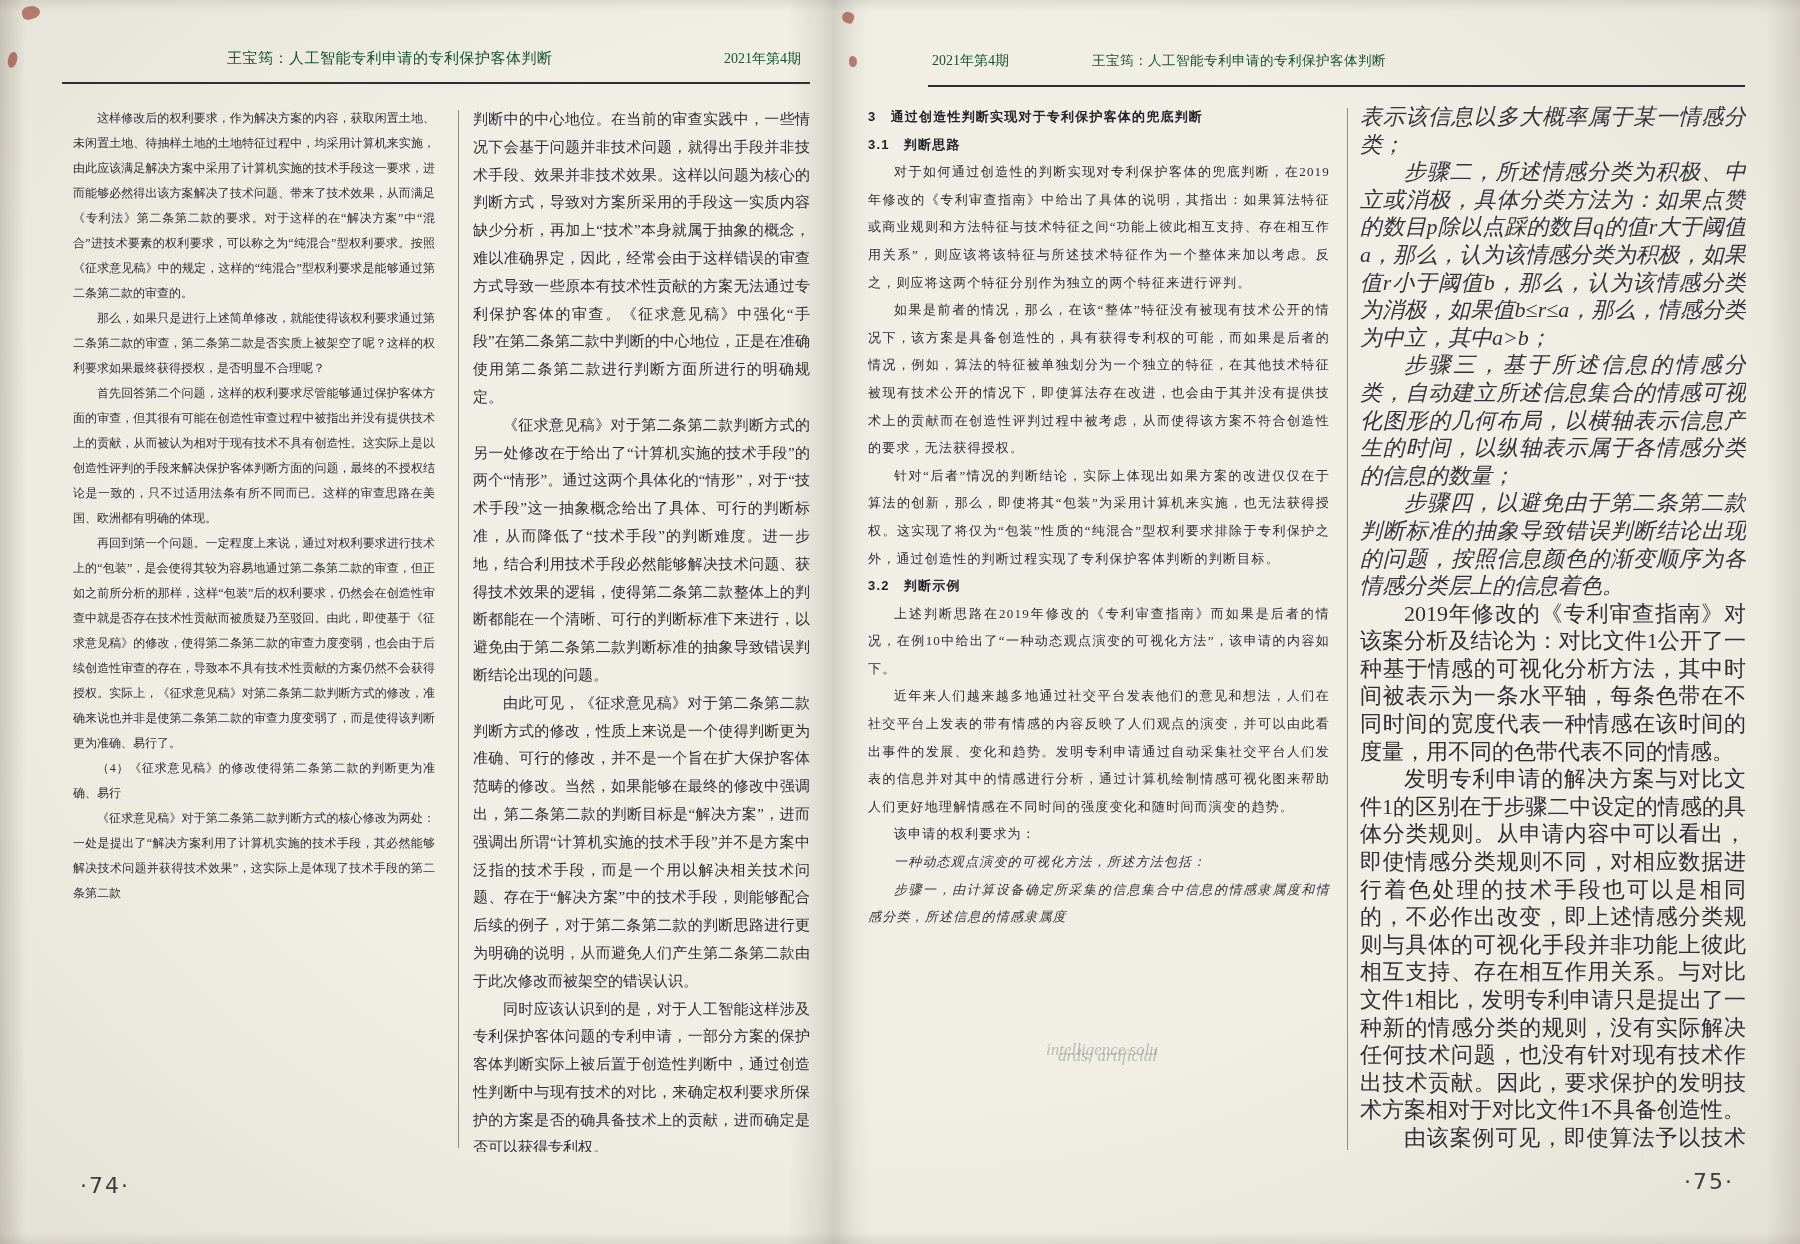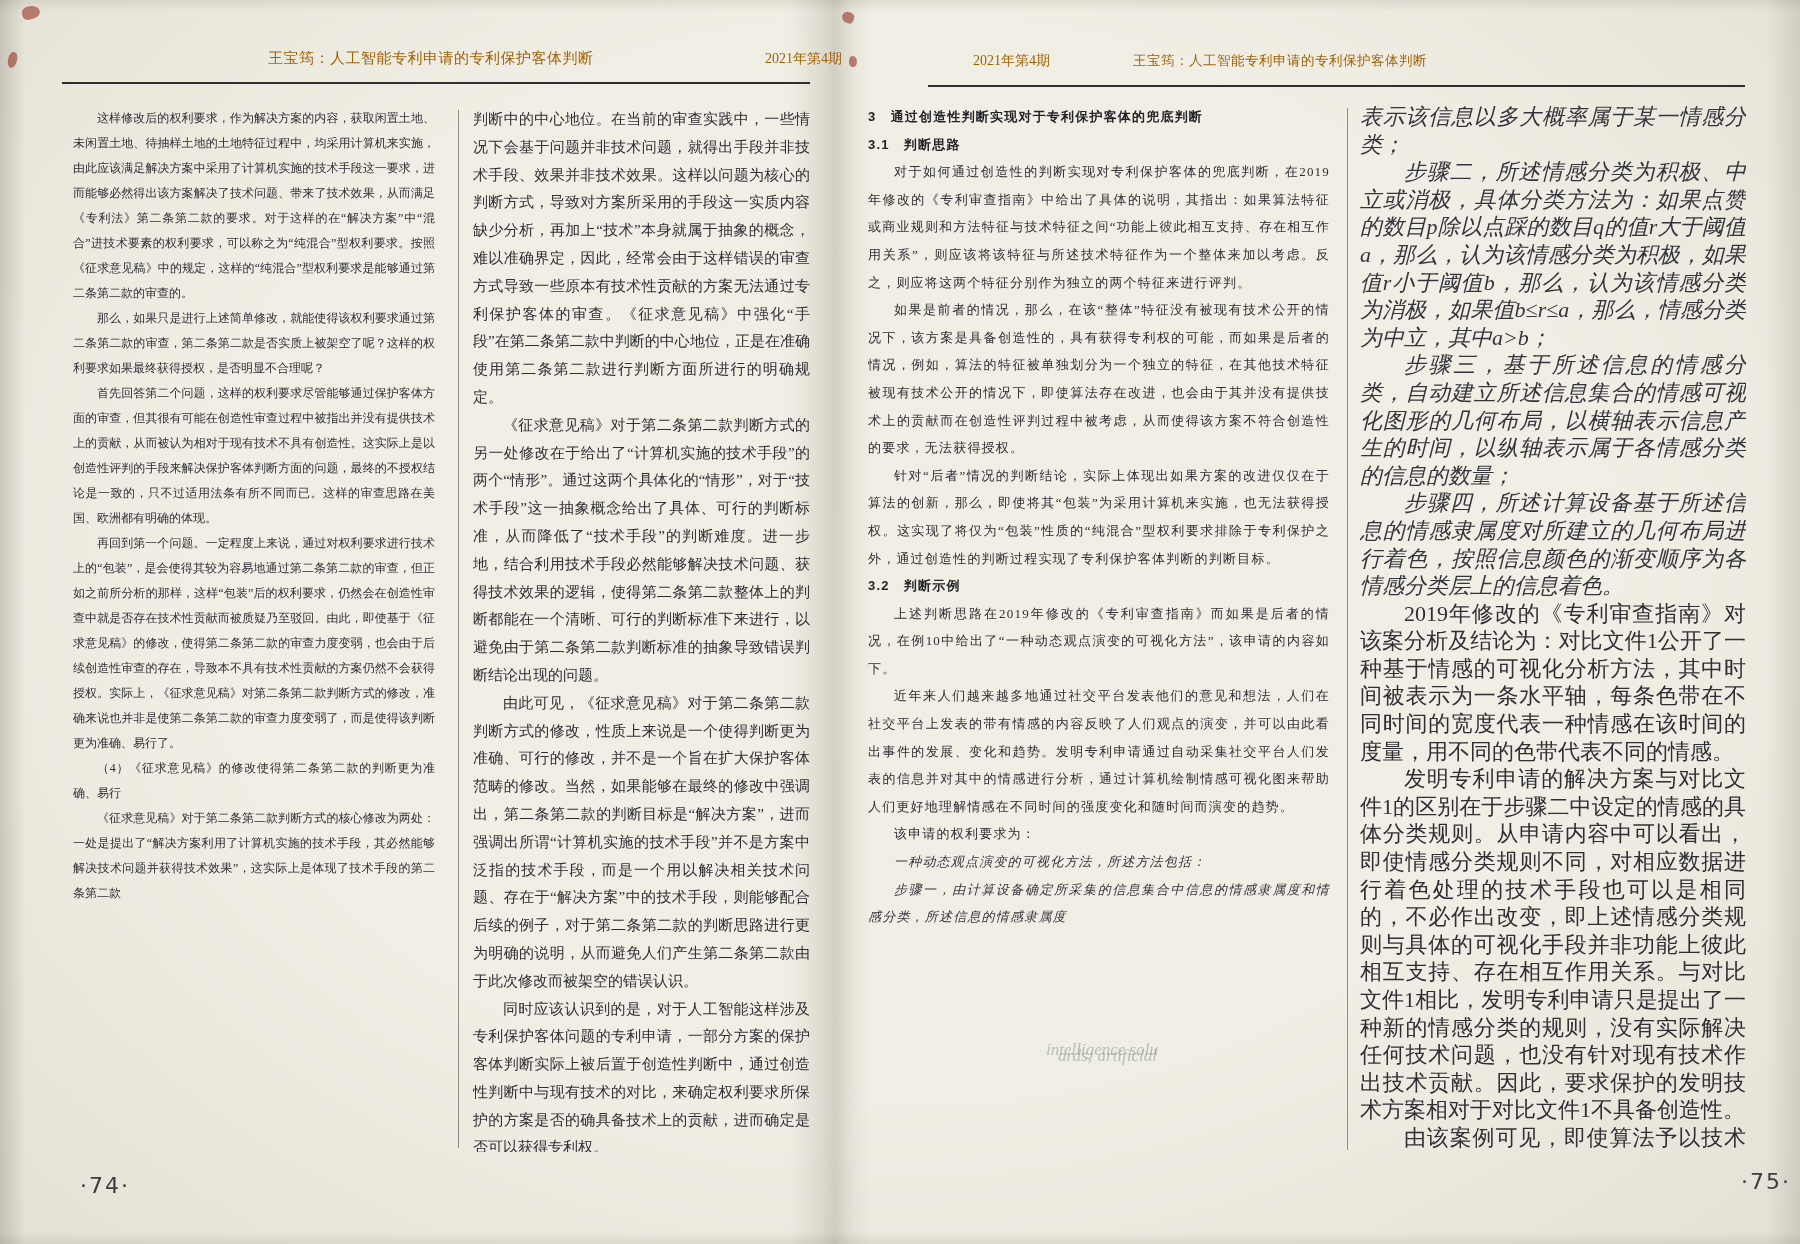--- a/index.html
+++ b/index.html
@@ -16,21 +16,21 @@
     background:linear-gradient(90deg, rgba(60,55,40,0) 0%, rgba(60,55,40,0.10) 40%, rgba(60,55,40,0.17) 55%, rgba(60,55,40,0.05) 78%, rgba(60,55,40,0) 100%);}
   .shade-left{left:0;top:0;width:26px;height:1244px;
     background:linear-gradient(90deg, rgba(70,64,48,0.20), rgba(70,64,48,0));}
   .shade-right{left:1766px;top:0;width:34px;height:1244px;
     background:linear-gradient(270deg, rgba(70,64,48,0.14), rgba(70,64,48,0));}
   .shade-top{left:0;top:0;width:1800px;height:12px;
     background:linear-gradient(180deg, rgba(70,64,48,0.10), rgba(70,64,48,0));}
   .shade-bottom{left:0;top:1232px;width:1800px;height:12px;
     background:linear-gradient(0deg, rgba(70,64,48,0.10), rgba(70,64,48,0));}
 
-  .runhead{position:absolute;white-space:nowrap;color:#a16207;margin-left:41px;}
+  .runhead{position:absolute;white-space:nowrap;color:#14532d;}
   #lh-title{left:227px;top:49px;font-size:15px;letter-spacing:0.5px;}
   #lh-issue{left:724px;top:50px;font-size:14px;}
   #rh-issue{left:932px;top:52px;font-size:14px;}
   #rh-title{left:1092px;top:52px;font-size:13.5px;letter-spacing:0.5px;}
 
   .hr{position:absolute;height:2px;background:#2e2e33;}
   #hr-left{left:62px;top:82px;width:748px;}
   #hr-right{left:928px;top:85px;width:817px;}
 
   .vdiv{position:absolute;width:1px;background:#8f8c84;}
@@ -46,21 +46,21 @@
   .blk{margin:0;text-align:justify;}
   .blk.p{text-indent:2em;}
   .blk.cont{text-indent:0;}
   .blk.sec,.blk.sub{font-family:"Liberation Sans","DejaVu Sans",sans-serif;font-weight:bold;text-indent:0;text-align:left;color:#222228;}
   .blk.claim,.blk.claimcont{font-style:italic;color:#34343c;}
   .blk.claim{text-indent:2em;}
   .blk.claimcont{text-indent:0;}
 
   .pnum{position:absolute;font-family:"DejaVu Sans","Liberation Sans",sans-serif;font-size:22px;color:#3c3c42;letter-spacing:2px;}
   #pn-left{left:80px;top:1173px;}
-  #pn-right{left:1741px;top:1169px;}
+  #pn-right{left:1684px;top:1169px;}
 
   .redmark{position:absolute;background:#8f2318;opacity:0.55;}
   #rm1{left:22px;top:6px;width:18px;height:13px;border-radius:45% 60% 50% 40%;transform:rotate(-14deg);}
   #rm2{left:8px;top:52px;width:9px;height:16px;border-radius:50% 40% 55% 45%;transform:rotate(9deg);}
   #rm3{left:842px;top:12px;width:12px;height:11px;border-radius:55% 45% 40% 60%;transform:rotate(20deg);}
   #rm4{left:849px;top:56px;width:8px;height:11px;border-radius:45% 55% 50% 50%;}
 
   .ghost{position:absolute;font-style:italic;font-size:17px;color:rgba(88,114,96,0.38);filter:blur(0.5px);white-space:nowrap;}
   #gh1{left:1046px;top:1040px;}
   #gh2{left:1058px;top:1046px;text-align:right;}
@@ -117,21 +117,21 @@
       <p class="blk p">近年来人们越来越多地通过社交平台发表他们的意见和想法，人们在社交平台上发表的带有情感的内容反映了人们观点的演变，并可以由此看出事件的发展、变化和趋势。发明专利申请通过自动采集社交平台人们发表的信息并对其中的情感进行分析，通过计算机绘制情感可视化图来帮助人们更好地理解情感在不同时间的强度变化和随时间而演变的趋势。</p>
       <p class="blk p">该申请的权利要求为：</p>
       <p class="blk claim">一种动态观点演变的可视化方法，所述方法包括：</p>
       <p class="blk claim">步骤一，由计算设备确定所采集的信息集合中信息的情感隶属度和情感分类，所述信息的情感隶属度</p>
     </div>
   <div class="vdiv" id="vdiv-right"></div>
   <div class="col" id="col-r2">
       <p class="blk claimcont">表示该信息以多大概率属于某一情感分类；</p>
       <p class="blk claim">步骤二，所述情感分类为积极、中立或消极，具体分类方法为：如果点赞的数目p除以点踩的数目q的值r大于阈值a，那么，认为该情感分类为积极，如果值r小于阈值b，那么，认为该情感分类为消极，如果值b≤r≤a，那么，情感分类为中立，其中a&gt;b；</p>
       <p class="blk claim">步骤三，基于所述信息的情感分类，自动建立所述信息集合的情感可视化图形的几何布局，以横轴表示信息产生的时间，以纵轴表示属于各情感分类的信息的数量；</p>
-      <p class="blk claim">步骤四，所述计算设备基于所述信息的情感隶属度对所建立的几何布局进行着色，按照信息颜色的渐变顺序为各情感分类层上的信息着色。</p>
+      <p class="blk claim">步骤四，以避免由于第二条第二款判断标准的抽象导致错误判断结论出现的问题，按照信息颜色的渐变顺序为各情感分类层上的信息着色。</p>
       <p class="blk p">2019年修改的《专利审查指南》对该案分析及结论为：对比文件1公开了一种基于情感的可视化分析方法，其中时间被表示为一条水平轴，每条色带在不同时间的宽度代表一种情感在该时间的度量，用不同的色带代表不同的情感。</p>
       <p class="blk p">发明专利申请的解决方案与对比文件1的区别在于步骤二中设定的情感的具体分类规则。从申请内容中可以看出，即使情感分类规则不同，对相应数据进行着色处理的技术手段也可以是相同的，不必作出改变，即上述情感分类规则与具体的可视化手段并非功能上彼此相互支持、存在相互作用关系。与对比文件1相比，发明专利申请只是提出了一种新的情感分类的规则，没有实际解决任何技术问题，也没有针对现有技术作出技术贡献。因此，要求保护的发明技术方案相对于对比文件1不具备创造性。</p>
       <p class="blk p">由该案例可见，即使算法予以技术上的“包装”，如果算法特征和技术特征不能功能上彼此相互支持、存在相互作用关系，则仍然会将算法特征作为一个独立的特征，而该算法特征即使存在改进，也会被认为并没有对现有技术作出技术贡献，从而使得纯粹是算法创新的方案仍然无法获得专利权。</p>
       <p class="blk sub">3.3　《征求意见稿》创造性部分的修改实现了对专利保护客体一定程度的放开</p>
       <p class="blk p">那么，《征求意见稿》是否没有就专利保护客体进行任何的放开呢？答案并非如此。</p>
     </div>
   <span class="pnum" id="pn-right">·75·</span>
   <span class="ghost" id="gh1">intelligence solu</span>
   <span class="ghost" id="gh2">ards; artificial</span>
 </div>

